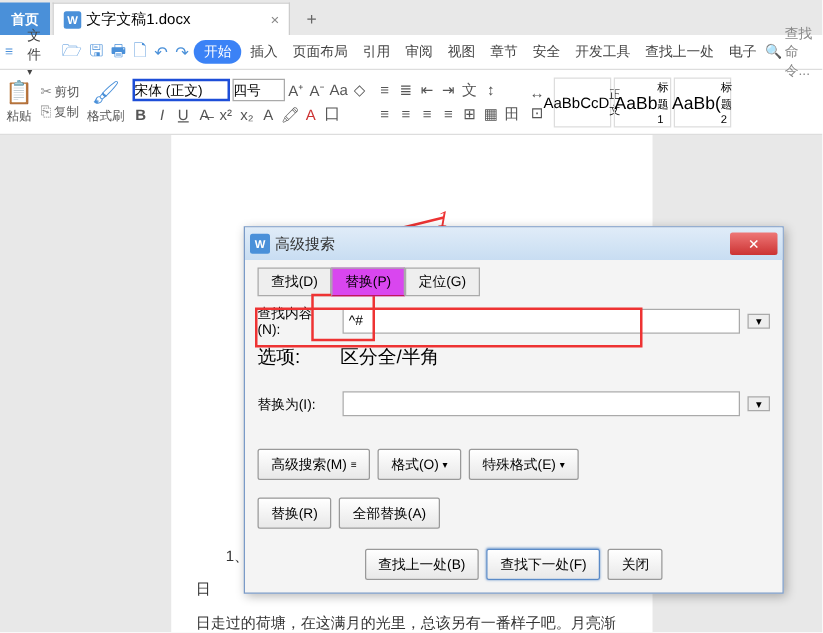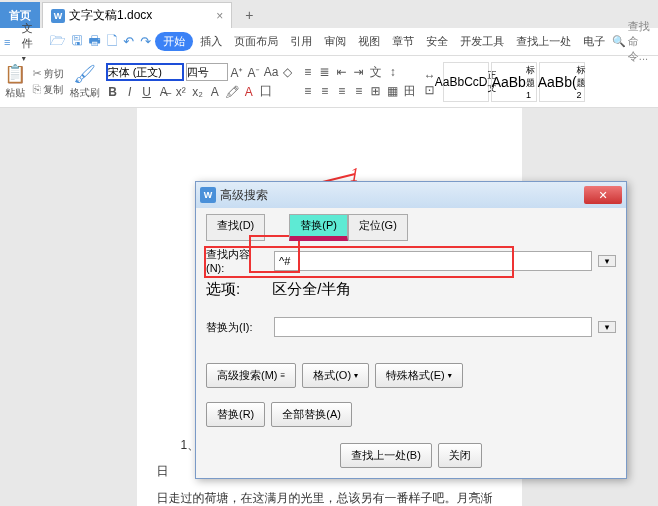--- a/index.html
+++ b/index.html
@@ -44,21 +44,21 @@
   .img-strip { width: 220px; height: 14px; margin: 0 auto 10px auto; background: linear-gradient(135deg, #2b6a9b, #3a8bc9, #5ab3e0); }
   
   
   .dialog { position: absolute; left: 195px; top: 181px; width: 432px; background: #f4f4f4; border: 1px solid #7a9ac7; box-shadow: 2px 2px 8px rgba(0,0,0,0.3); }
   .dialog-title { height: 26px; background: linear-gradient(#e0ecf8, #c8ddf2); display: flex; align-items: center; padding: 0 4px; font-size: 12px; color: #333; }
   .dialog-title .dicon { width: 16px; height: 16px; background: #4a90d9; border-radius: 2px; display: inline-flex; align-items: center; justify-content: center; color: #fff; font-size: 9px; font-weight: bold; margin-right: 4px; }
   .dialog-title .close-btn { margin-left: auto; width: 38px; height: 18px; background: linear-gradient(#e77, #c33); color: #fff; display: flex; align-items: center; justify-content: center; border-radius: 2px; font-size: 11px; }
   .dialog-body { padding: 6px 10px 10px 10px; }
   .dialog-tabs { display: flex; gap: 0; margin-bottom: 6px; }
   .dtab { padding: 3px 10px; border: 1px solid #aaa; background: #eee; font-size: 11px; border-bottom: 1px solid #aaa; }
-  .dtab.active { background: #5eead4; border-bottom: 5px solid #be185d; position: relative; z-index: 2; margin-left: 24px; }
+  .dtab.active { background: #d946ef; border-bottom: 1px solid #be185d; position: relative; z-index: 2; }
   .red-box { position: absolute; border: 2px solid #e33; pointer-events: none; }
   .red-box.box1 { left: 53px; top: 27px; width: 51px; height: 38px; }
   .red-box.box2 { left: 8px; top: 38px; width: 310px; height: 32px; }
   .arrow { position: absolute; pointer-events: none; }
   .arrow-line { stroke: #e33; stroke-width: 2; fill: none; }
   .arrow-head { fill: #e33; }
   .anno-num { position: absolute; color: #e33; font-size: 18px; font-style: italic; font-family: serif; }
   .anno-num.n1 { left: 350px; top: 165px; }
   .anno-num.n2 { left: 398px; top: 255px; }
   
@@ -270,16 +270,17 @@
         </button>
     </div>
 
     <div class="btn-row" style="margin-top:14px">
       <button class="dbtn">替换(R)</button>
       <button class="dbtn">全部替换(A)</button>
     </div>
 
     <div class="btn-row right">
       <button class="dbtn">查找上一处(B)</button>
+      <button class="dbtn primary">查找下一处(F)</button>
       <button class="dbtn">关闭</button>
     </div>
   </div>
 </div>
 
 </body></html>

